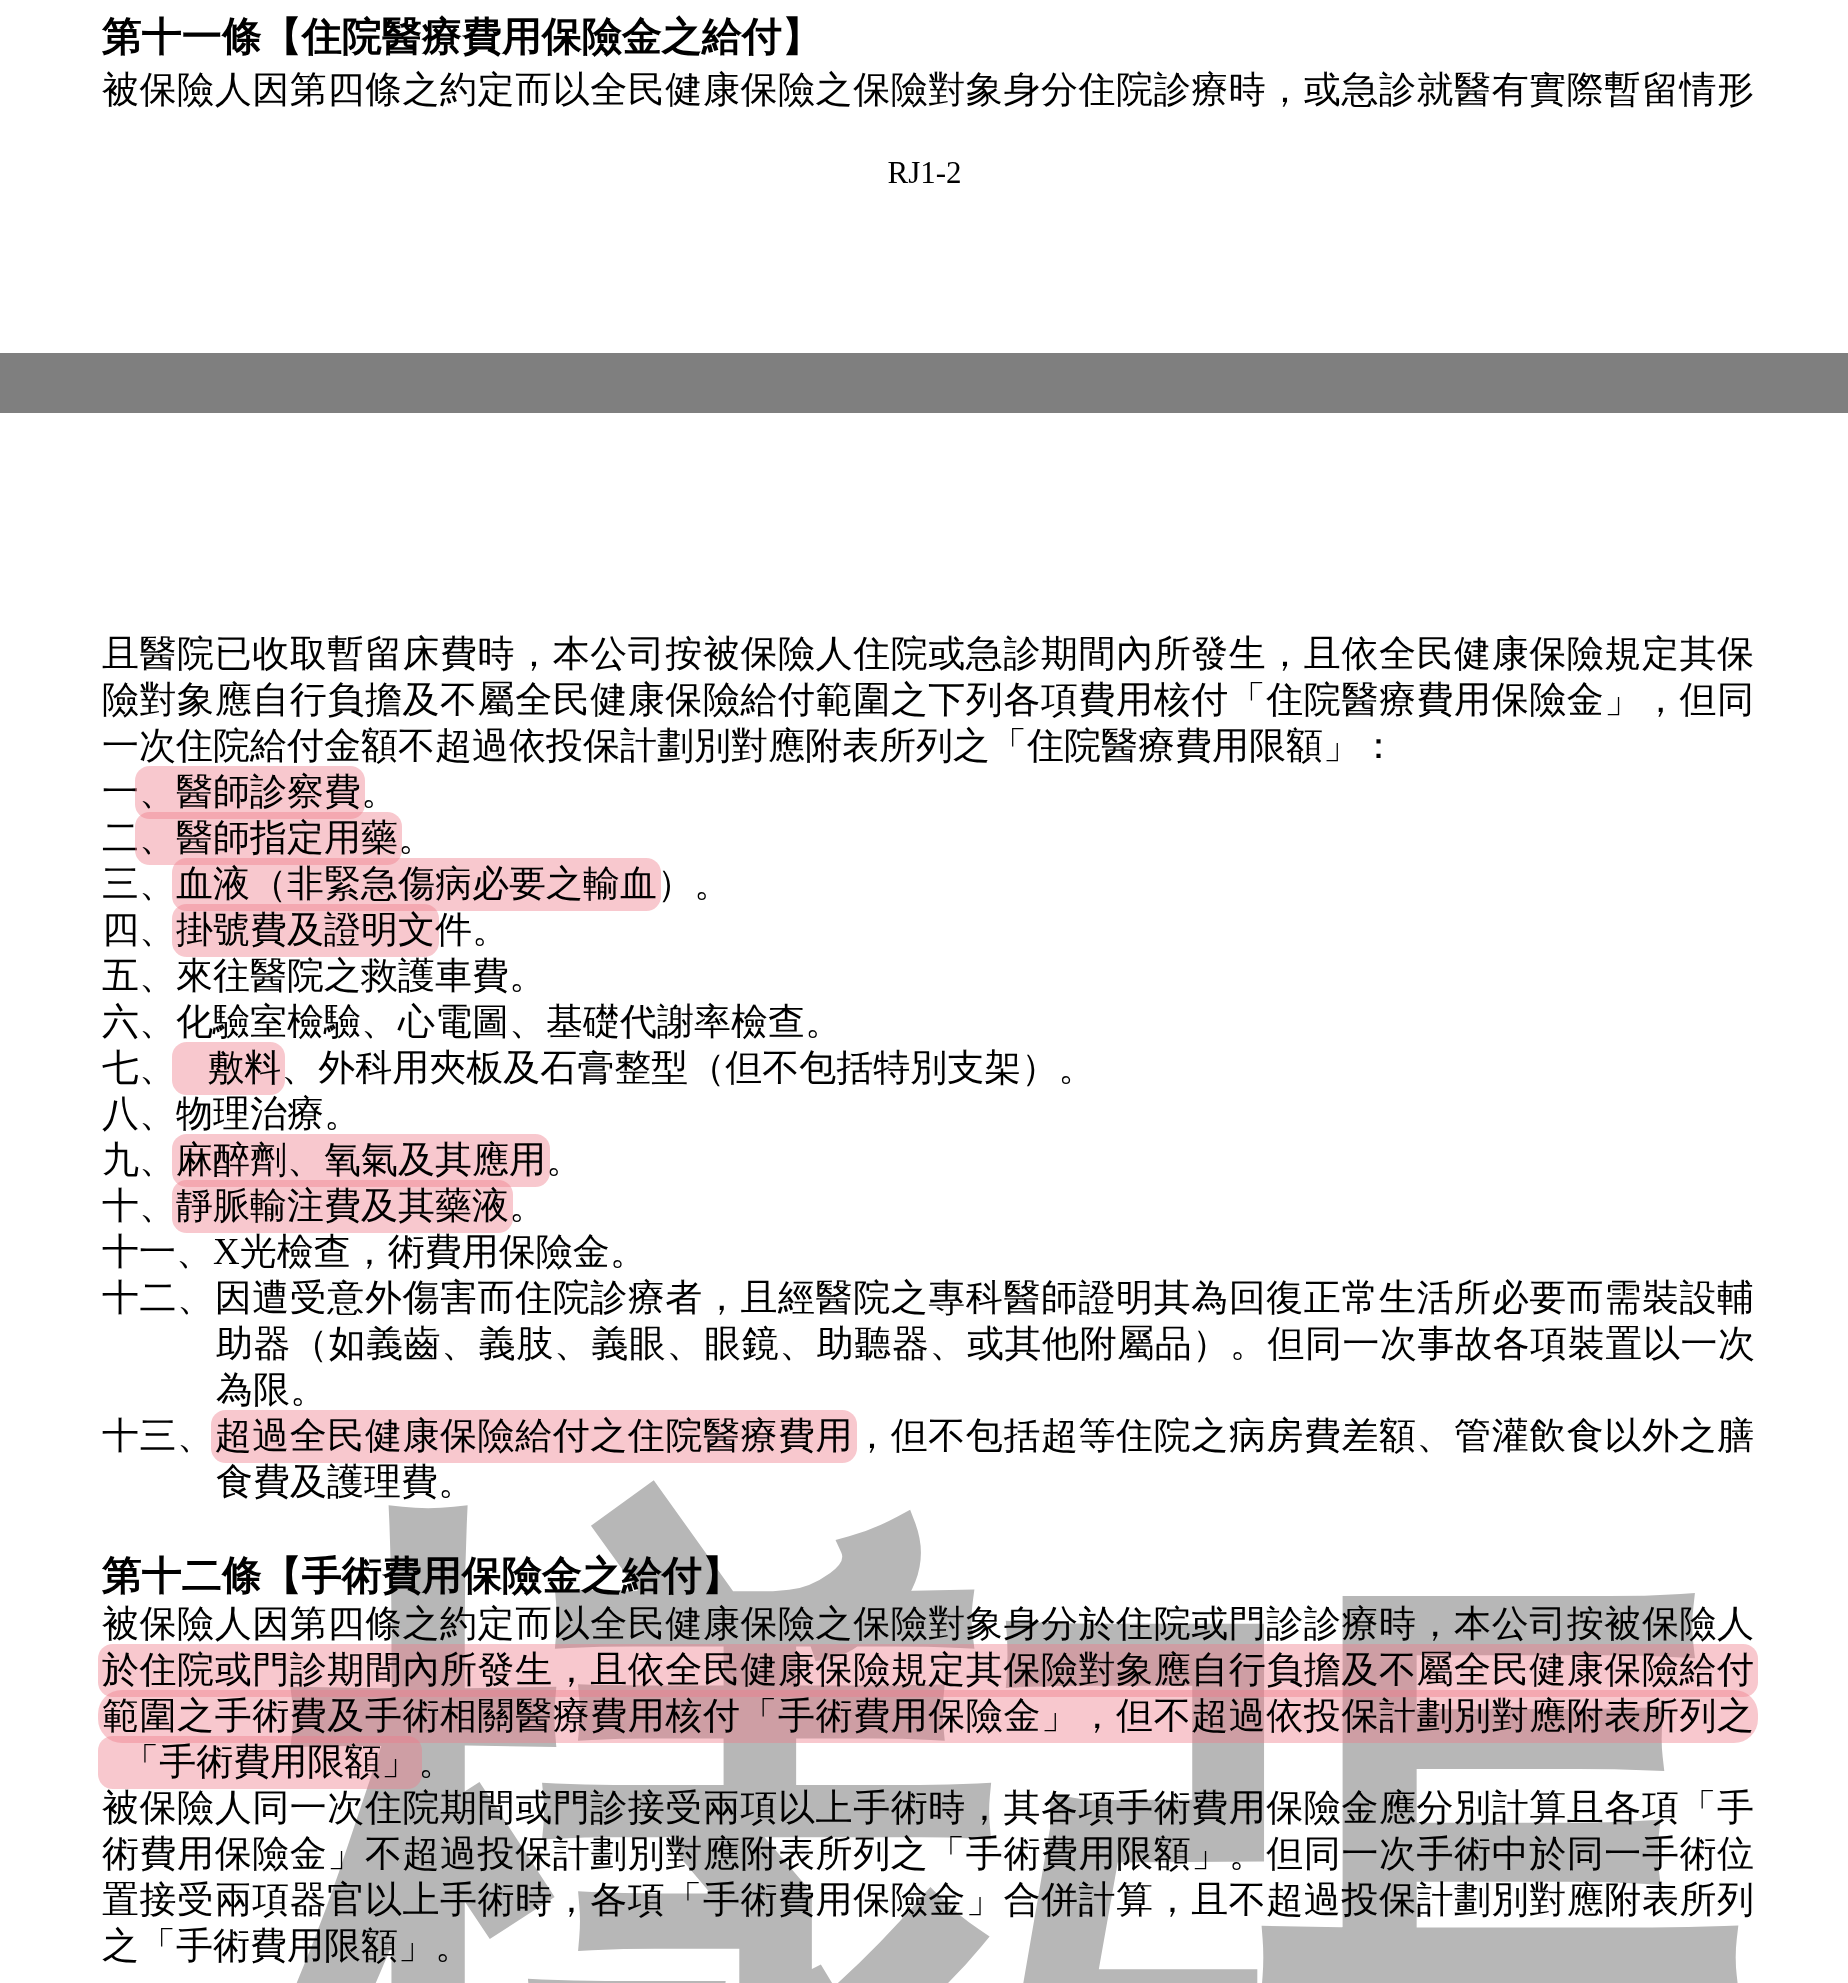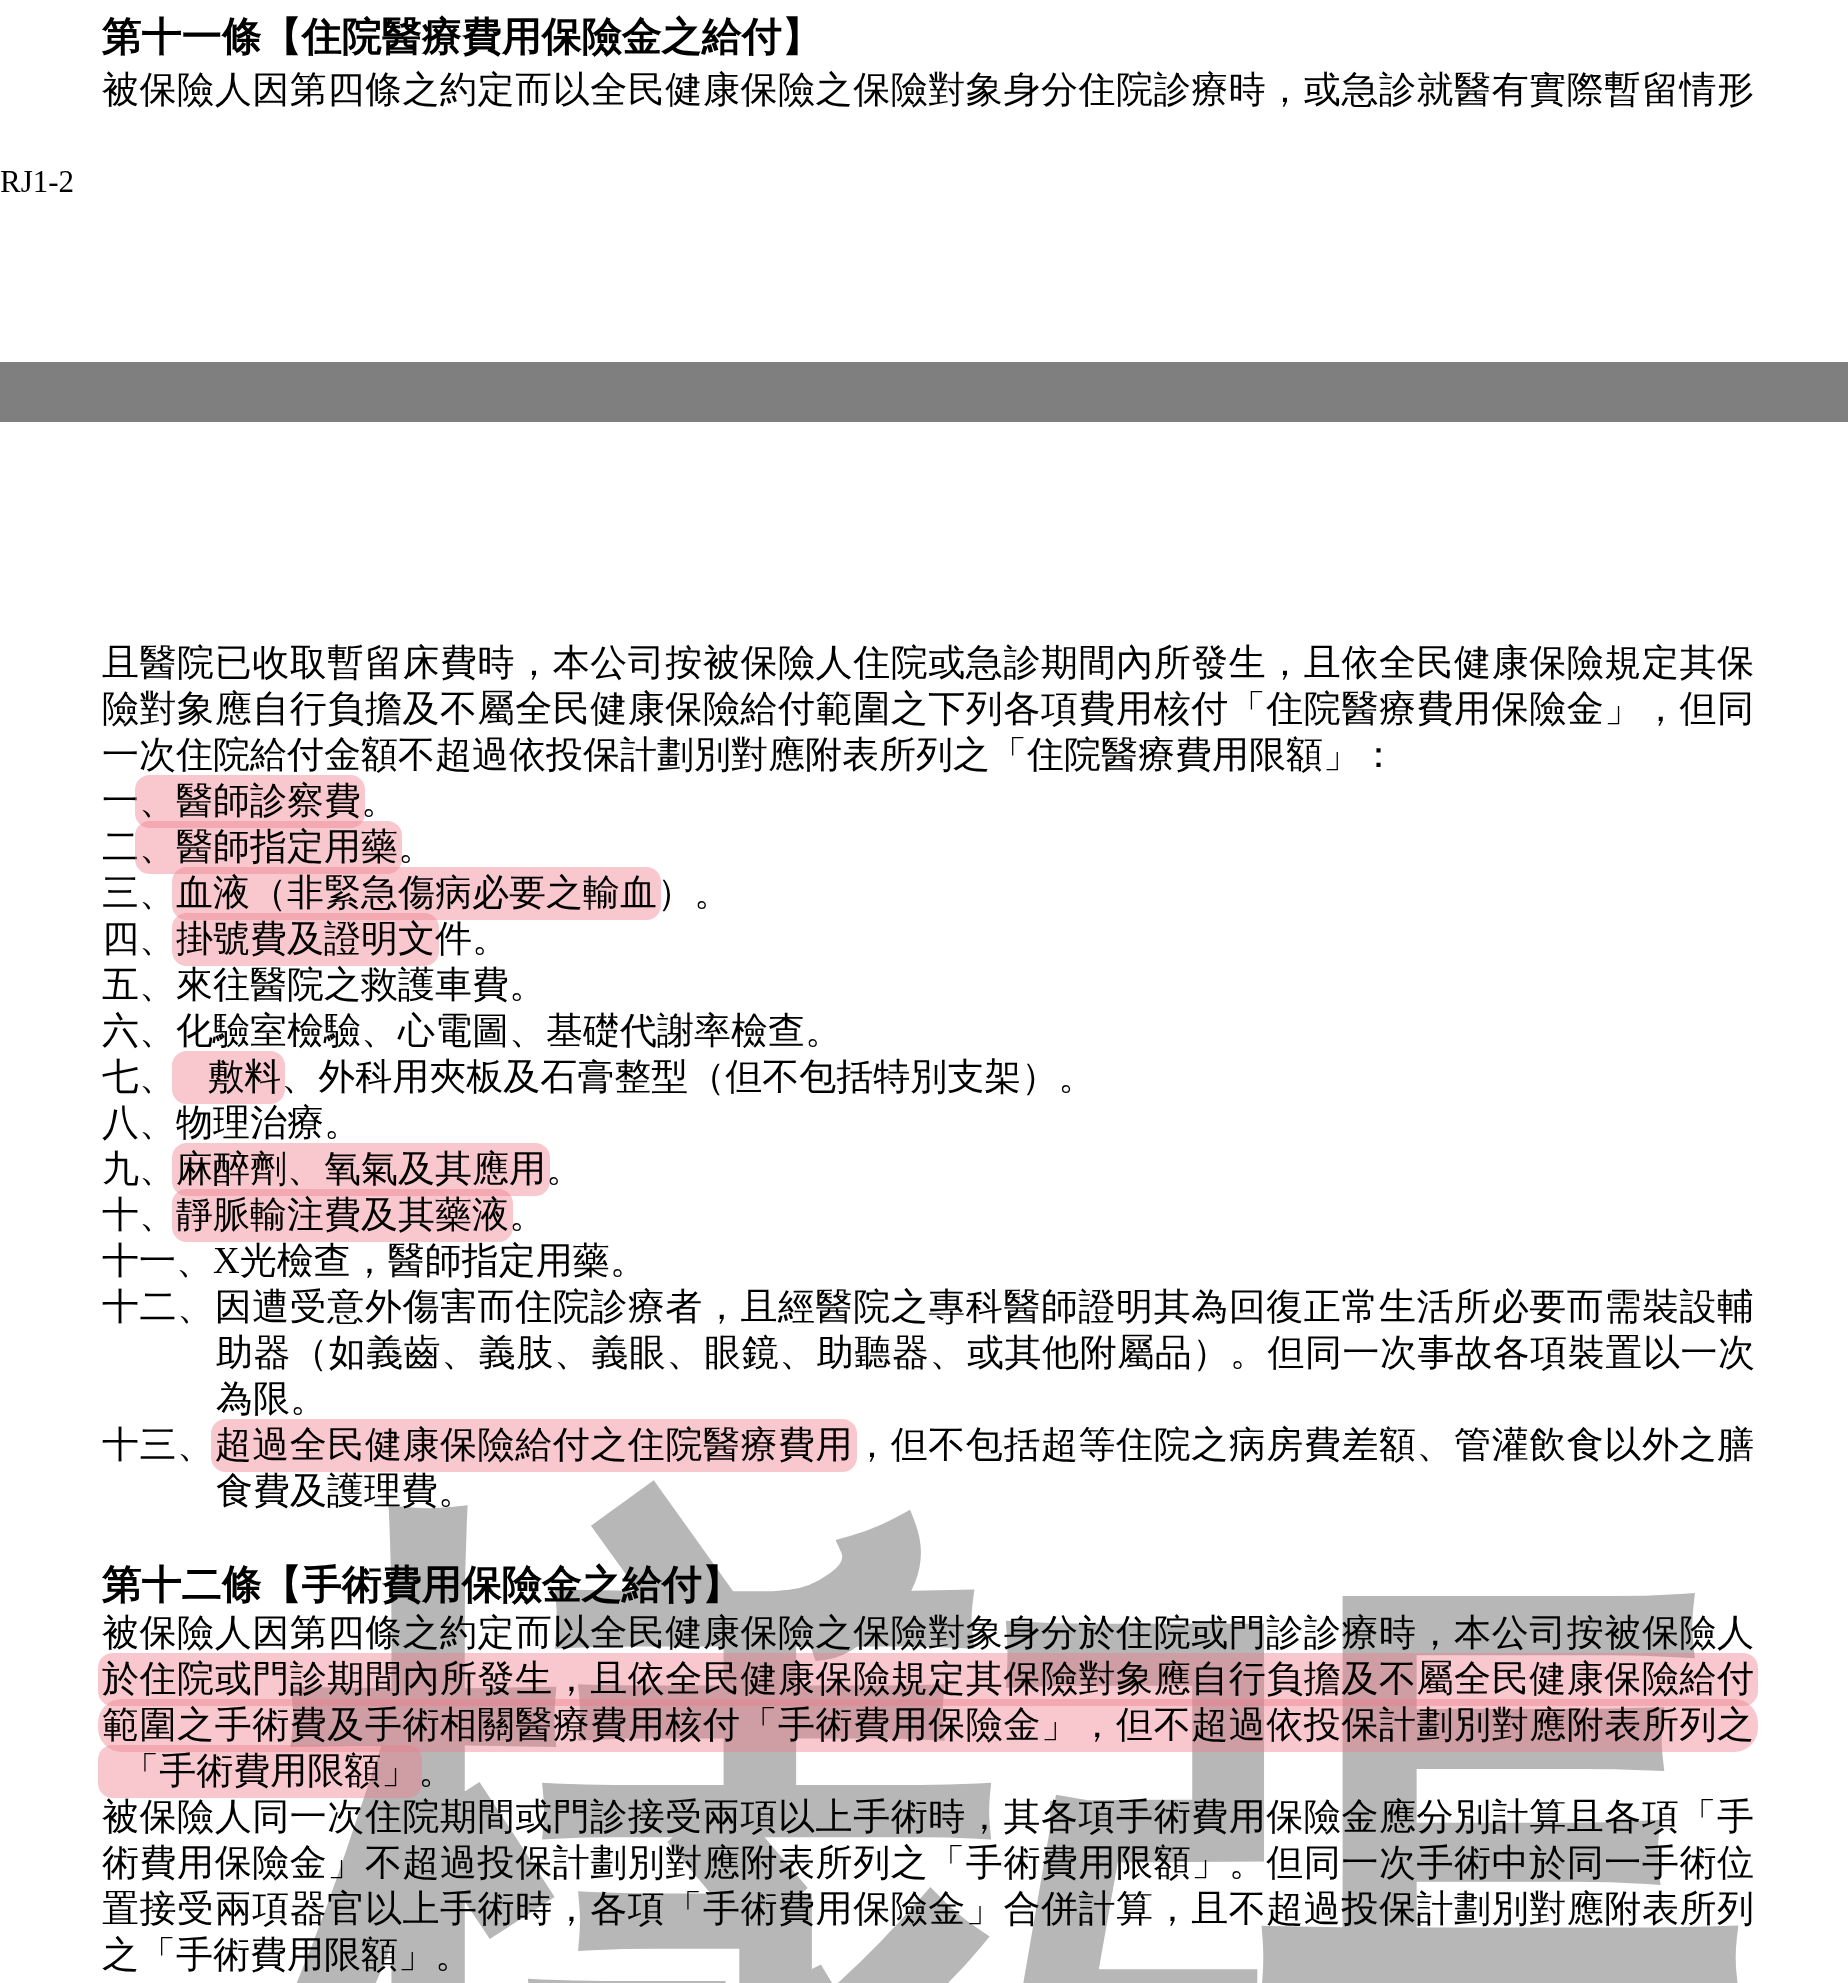--- a/index.html
+++ b/index.html
@@ -23,24 +23,24 @@
   }
   .lead-line{
     margin-left:102px;
     width:1652px;
     font-size:37px;
     line-height:54px;
     text-align:justify;
     text-align-last:justify;
   }
   .page-code{
-    text-align:left;
+    text-align:center;
     font-size:31px;
     line-height:41px;
-    margin-top:44px;
+    margin-top:35px;
   }
   .divider-bar{
     margin-top:160px;
     width:100%;
     height:60px;
   }
   .lines-block{
     margin-left:102px;
     width:1652px;
   }
@@ -110,21 +110,21 @@
         <div class="line"><span>一</span><span class="hl" style="background-color: rgba(238, 125, 138, 0.42);">、醫師診察費</span><span>。</span></div>
         <div class="line"><span>二</span><span class="hl" style="background-color: rgba(238, 125, 138, 0.42); text-align: center;">、醫師指定用藥</span><span>。</span></div>
         <div class="line"><span>三、</span><span class="hl" style="background-color: rgba(238, 125, 138, 0.42);">血液（非緊急傷病必要之輸血</span><span>）。</span></div>
         <div class="line"><span>四、</span><span class="hl" style="background-color: rgba(238, 125, 138, 0.42);">掛號費及證明文</span><span>件。</span></div>
         <div class="line"><span>五、來往醫院之救護車費。</span></div>
         <div class="line"><span>六、化驗室檢驗、心電圖、基礎代謝率檢查。</span></div>
         <div class="line"><span>七、</span><span class="hl" style="background-color: rgba(238, 125, 138, 0.42); padding-left: 35px;">敷料</span><span>、外科用夾板及石膏整型（但不包括特別支架）。</span></div>
         <div class="line"><span>八、物理治療。</span></div>
         <div class="line"><span>九、</span><span class="hl" style="background-color: rgba(238, 125, 138, 0.42);">麻醉劑、氧氣及其應用</span><span>。</span></div>
         <div class="line"><span>十、</span><span class="hl" style="background-color: rgba(238, 125, 138, 0.42);">靜脈輸注費及其藥液</span><span>。</span></div>
-        <div class="line"><span>十一、X光檢查，醫師指定用藥。</span></div>
+        <div class="line"><span>十一、X光檢查，術費用保險金。</span></div>
         <div class="line full"><span>十二、因遭受意外傷害而住院診療者，且經醫院之專科醫師證明其為回復正常生活所必要而需裝設輔</span></div>
         <div class="line full indent"><span>助器（如義齒、義肢、義眼、眼鏡、助聽器、或其他附屬品）。但同一次事故各項裝置以一次</span></div>
         <div class="line indent"><span>為限。</span></div>
         <div class="line full"><span>十三、</span><span class="hl" style="background-color: rgba(238, 125, 138, 0.42);">超過全民健康保險給付之住院醫療費用</span><span>，但不包括超等住院之病房費差額、管灌飲食以外之膳</span></div>
         <div class="line indent"><span>食費及護理費。</span></div>
       </div>
 
     <div class="doc-heading second">第十二條【手術費用保險金之給付】</div>
 
     <div class="lines-block" id="a12-lines">

